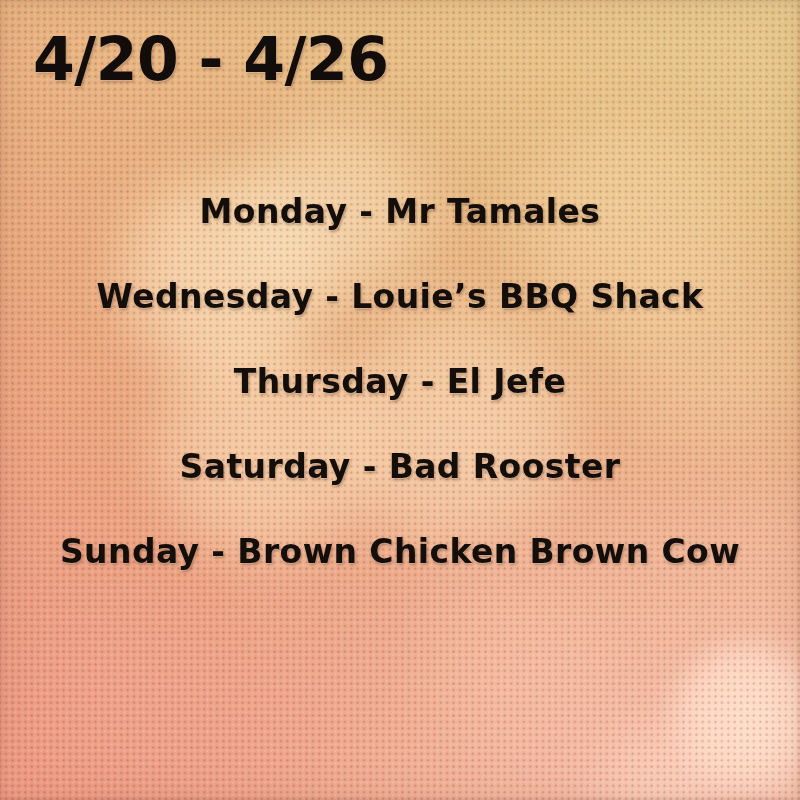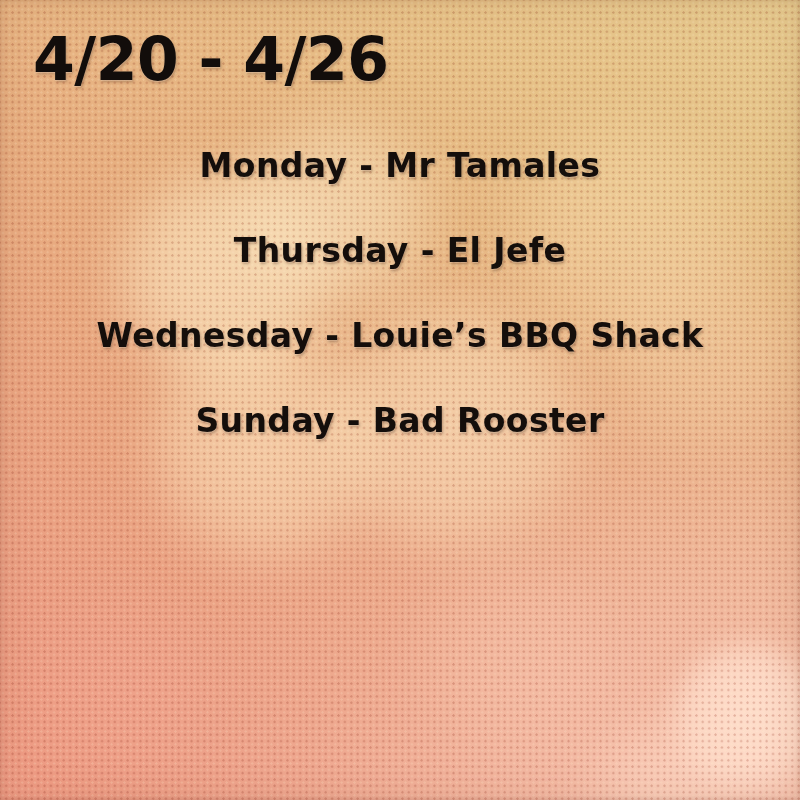--- a/index.html
+++ b/index.html
@@ -124,21 +124,21 @@
 
   .schedule {
     position:absolute;
     left:0; right:0;
     top:146px;
   }
 
   .day-line {
     height:85px;
     display:flex;
-    align-items:flex-start;
+    align-items:flex-end;
     justify-content:center;
     white-space:nowrap;
   }
 
   .day-line .line-text {
     font-size:33px;
     font-weight:bold;
     letter-spacing:0.4px;
     color:#140e0b;
     text-shadow:
@@ -174,28 +174,31 @@
     <div class="title">4/20 - 4/26</div>
 
     <div class="schedule">
 
       <div class="day-line">
         <span class="line-text">Monday - Mr Tamales</span>
       </div>
 
 
       <div class="day-line">
+        <span class="line-text">Wednesday - Louie’s BBQ Shack</span>
+      </div>
+
+      <div class="day-line">
         <span class="line-text">Thursday - El Jefe</span>
       </div>
 
       <div class="day-line">
-        <span class="line-text">Wednesday - Louie’s BBQ Shack</span>
-      </div>
-
-      <div class="day-line">
-        <span class="line-text">Sunday - Bad Rooster</span>
-      </div>
-
-
+        <span class="line-text">Saturday - Bad Rooster</span>
+      </div>
+
+
+      <div class="day-line">
+        <span class="line-text">Sunday - Brown Chicken Brown Cow</span>
+      </div>
 
     </div>
   </div>
 </div>
 
 </body></html>

